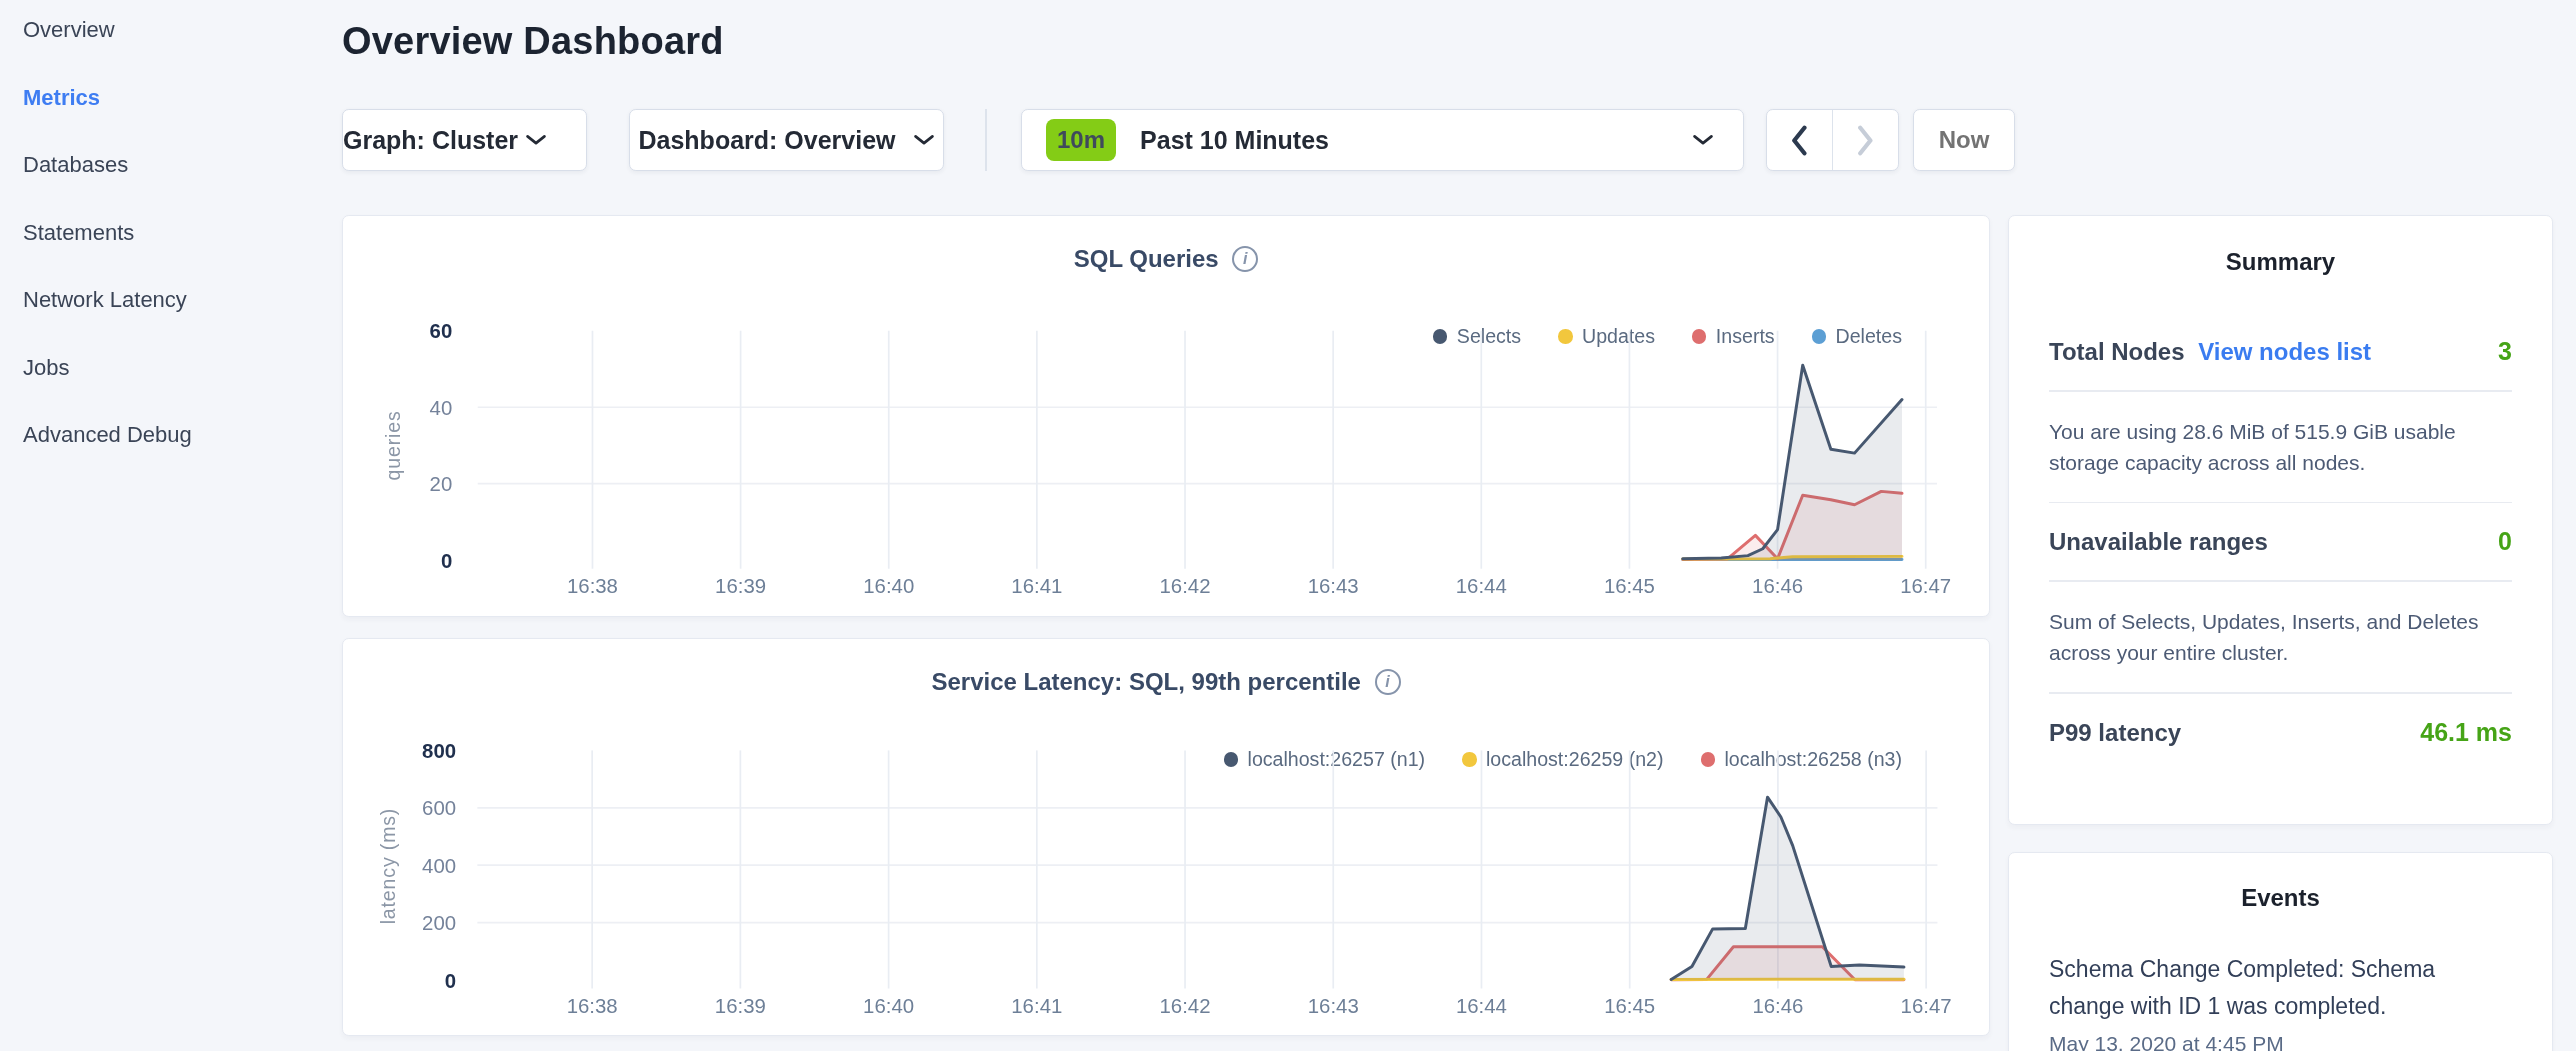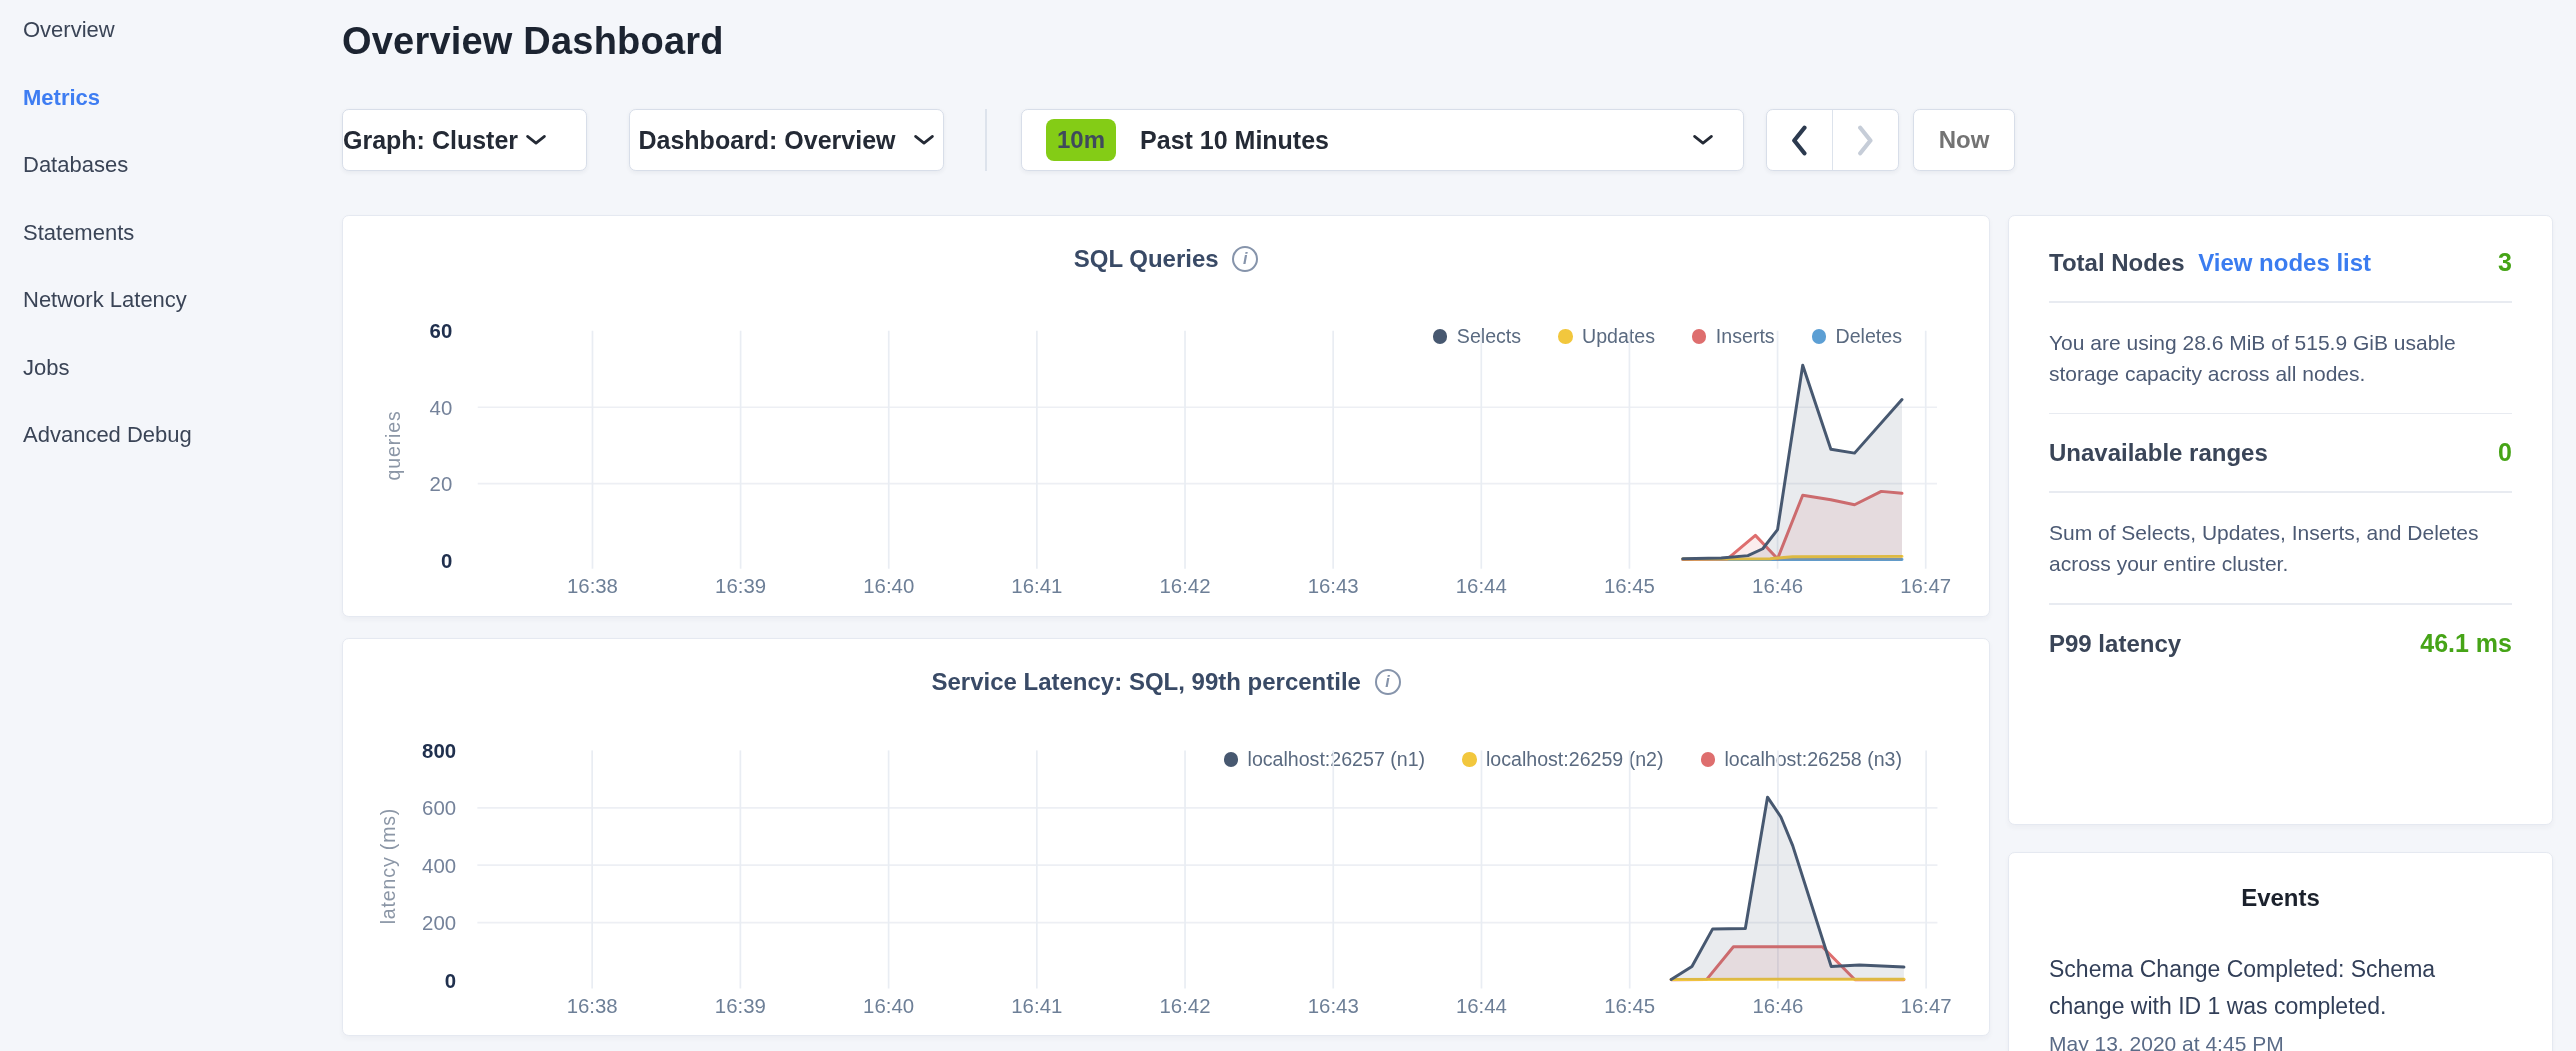--- a/index.html
+++ b/index.html
@@ -237,20 +237,21 @@
         <polygon points="1561.9,400.7 1603.7,400.3 1635.1,361.9 1739.7,361.9 1778.0,400.7 1835.6,400.7 1835.6,401 1561.9,401" fill="#de6e6e" fill-opacity="0.12" stroke="none"></polygon>
         <polyline points="1561.9,400.7 1603.7,400.3 1635.1,361.9 1739.7,361.9 1778.0,400.7 1835.6,400.7" fill="none" stroke="#de6e6e" stroke-width="3.5" stroke-linejoin="round" stroke-linecap="round"></polyline>
         <polygon points="1561.9,400.3 1835.6,400.0 1835.6,401 1561.9,401" fill="#f2c73d" fill-opacity="0.12" stroke="none"></polygon>
         <polyline points="1561.9,400.3 1835.6,400.0" fill="none" stroke="#f2c73d" stroke-width="3.5" stroke-linejoin="round" stroke-linecap="round"></polyline>
         <polygon points="1561.9,400.3 1586.3,385.1 1610.7,340.9 1649.1,340.3 1675.2,186.0 1690.9,209.3 1704.8,243.0 1750.1,385.1 1783.3,383.4 1835.6,385.8 1835.6,401 1561.9,401" fill="#475870" fill-opacity="0.12" stroke="none"></polygon>
         <polyline points="1561.9,400.3 1586.3,385.1 1610.7,340.9 1649.1,340.3 1675.2,186.0 1690.9,209.3 1704.8,243.0 1750.1,385.1 1783.3,383.4 1835.6,385.8" fill="none" stroke="#475870" stroke-width="3.5" stroke-linejoin="round" stroke-linecap="round"></polyline>
       </svg>
   </section>
 
   <section class="card" id="summary-card">
+    <div class="panel-title" id="summary-title">Summary</div>
     <div id="summary-rows">
         <div>
           <div class="sum-row-head">
             <span class="sum-label">Total Nodes</span>
             <a class="sum-link">View nodes list</a>
             <span class="sum-value">3</span>
           </div>
         </div>
         <div class="sum-divider"></div>
         <div>

